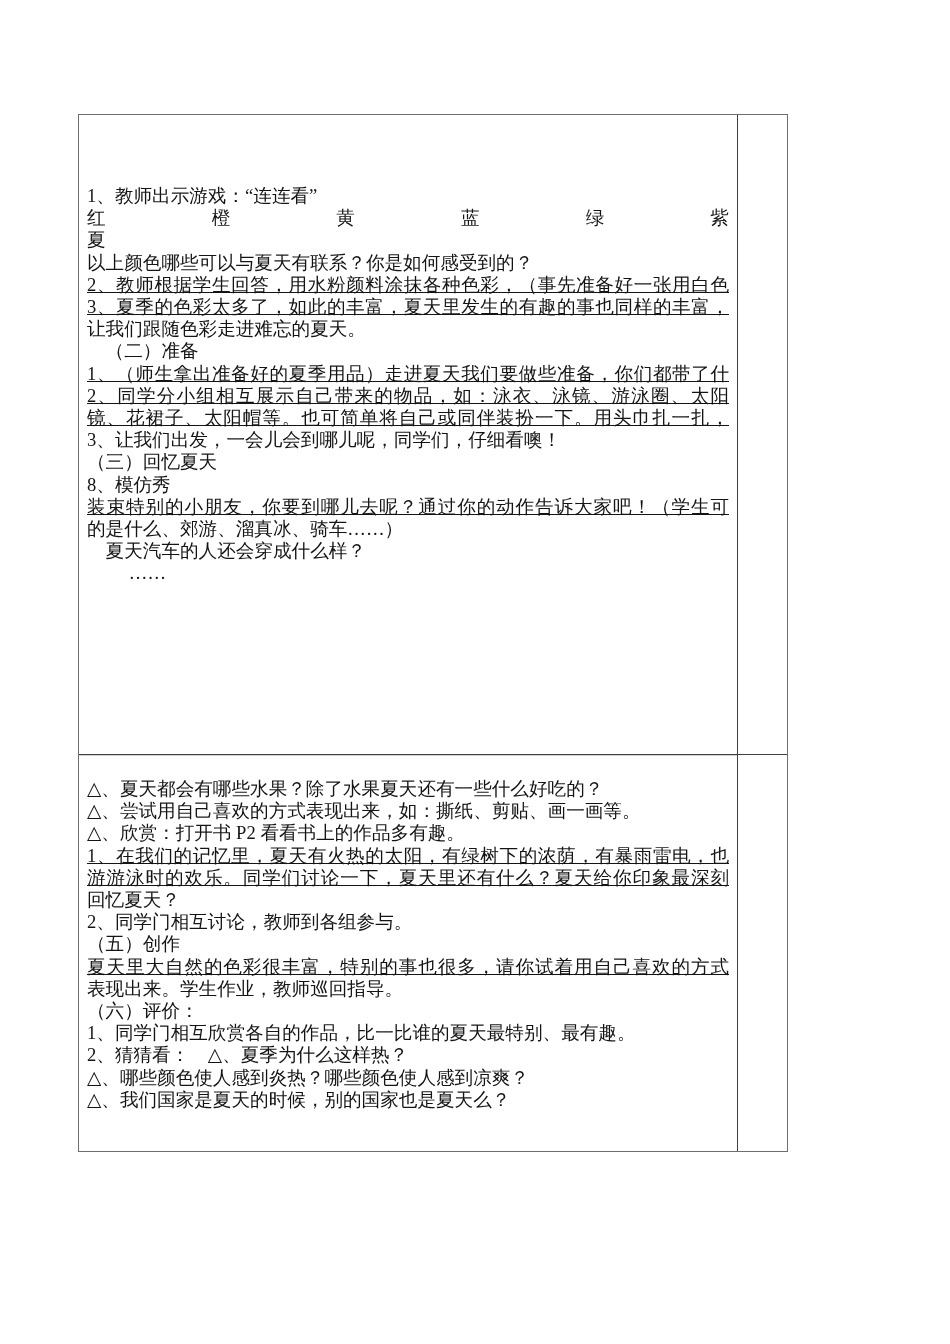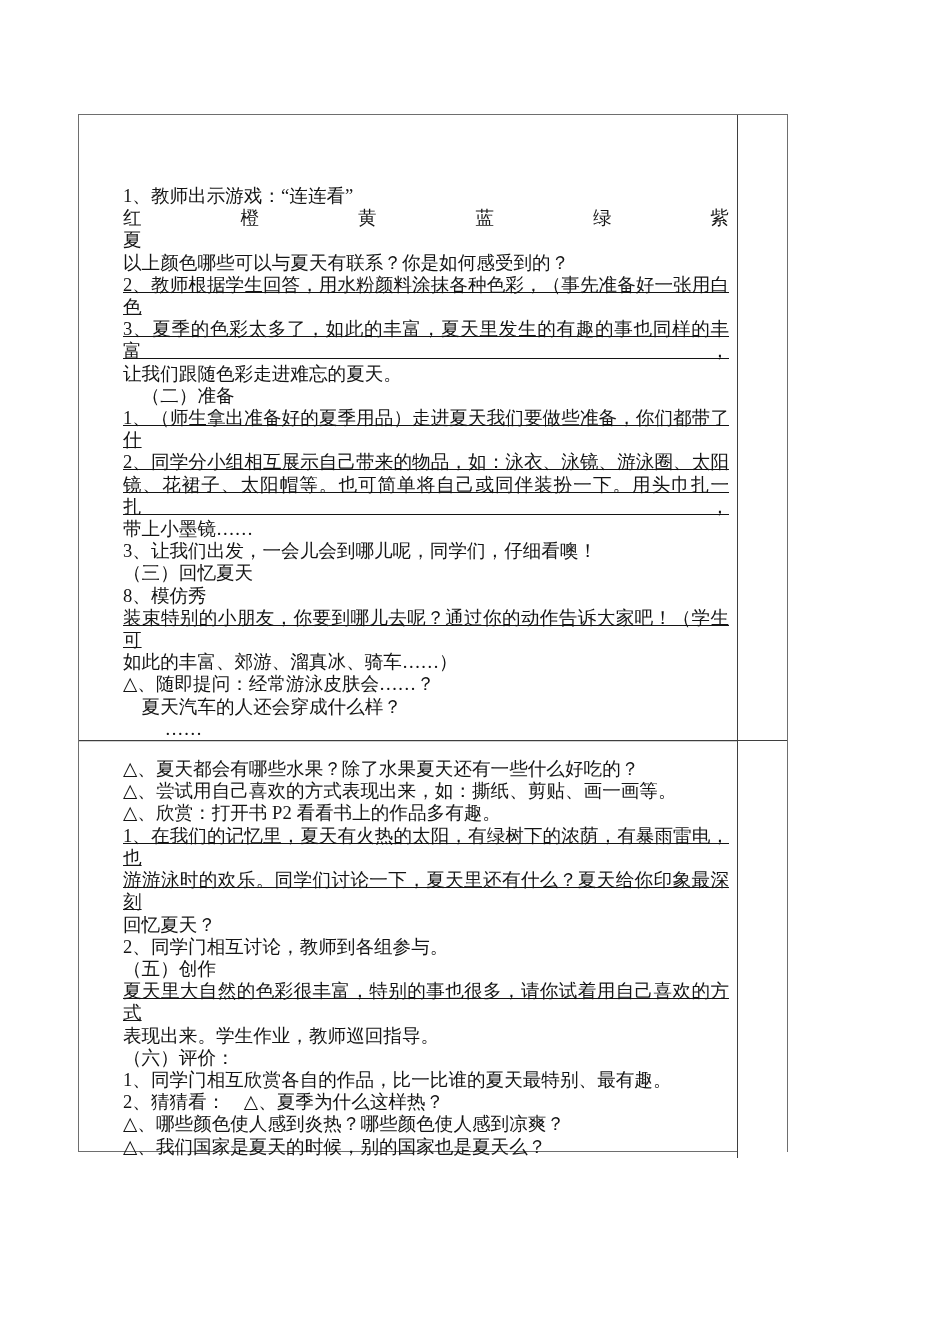--- a/index.html
+++ b/index.html
@@ -13,50 +13,48 @@
     display:flex;flex-direction:column;
   }
   .trow{display:flex;box-sizing:border-box;}
   .trow.r1{height:639px;}
   .trow.r2{flex:1;border-top:1px solid #3f3f3f;box-shadow:inset 0 1px 0 #d2d2d2;}
   .cell-main{
     width:658px;box-sizing:border-box;padding:0 8px;
     font-size:18.6px;line-height:22.2px;color:#141414;overflow:hidden;
   }
   .r1 .cell-main{padding-top:70px;}
-  .r2 .cell-main{padding-top:17px;}
+  .r2 .cell-main{padding-top:23px;}
   .cell-note{flex:1;border-left:1px solid #3f3f3f;background:#ffffff;}
-  .line{white-space:pre-wrap;margin-left:36px;}
+  .line{white-space:pre-wrap;}
   .line.fill{text-align:justify;text-align-last:justify;text-decoration:underline;}
   .line.colors{display:flex;justify-content:space-between;}
 </style>
 </head>
 <body>
 
 <div class="doc-table">
   <div class="trow r1">
     <div class="cell-main">
         <div class="line">1、教师出示游戏：“连连看”</div>
         <div class="line colors"><span>红</span><span>橙</span><span>黄</span><span>蓝</span><span>绿</span><span>紫</span></div>
         <div class="line">夏</div>
         <div class="line">以上颜色哪些可以与夏天有联系？你是如何感受到的？</div>
         <div class="line fill">2、教师根据学生回答，用水粉颜料涂抹各种色彩，（事先准备好一张用白色</div>
         <div class="line fill">3、夏季的色彩太多了，如此的丰富，夏天里发生的有趣的事也同样的丰富，</div>
         <div class="line">让我们跟随色彩走进难忘的夏天。</div>
         <div class="line">　（二）准备</div>
         <div class="line fill">1、（师生拿出准备好的夏季用品）走进夏天我们要做些准备，你们都带了什</div>
         <div class="line fill">2、同学分小组相互展示自己带来的物品，如：泳衣、泳镜、游泳圈、太阳</div>
         <div class="line fill">镜、花裙子、太阳帽等。也可简单将自己或同伴装扮一下。用头巾扎一扎，</div>
-        <div class="line">带上小墨镜……</div>
         <div class="line">3、让我们出发，一会儿会到哪儿呢，同学们，仔细看噢！</div>
         <div class="line">（三）回忆夏天</div>
         <div class="line">8、模仿秀</div>
         <div class="line fill">装束特别的小朋友，你要到哪儿去呢？通过你的动作告诉大家吧！（学生可</div>
-        <div class="line">如此的丰富、郊游、溜真冰、骑车……）</div>
-        <div class="line">△、随即提问：经常游泳皮肤会……？</div>
+        <div class="line">的是什么、郊游、溜真冰、骑车……）</div>
         <div class="line">　夏天汽车的人还会穿成什么样？</div>
         <div class="line">　　 ……</div>
       </div>
     <div class="cell-note"></div>
   </div>
   <div class="trow r2">
     <div class="cell-main">
         <div class="line">△、夏天都会有哪些水果？除了水果夏天还有一些什么好吃的？</div>
         <div class="line">△、尝试用自己喜欢的方式表现出来，如：撕纸、剪贴、画一画等。</div>
         <div class="line">△、欣赏：打开书 P2 看看书上的作品多有趣。</div>

